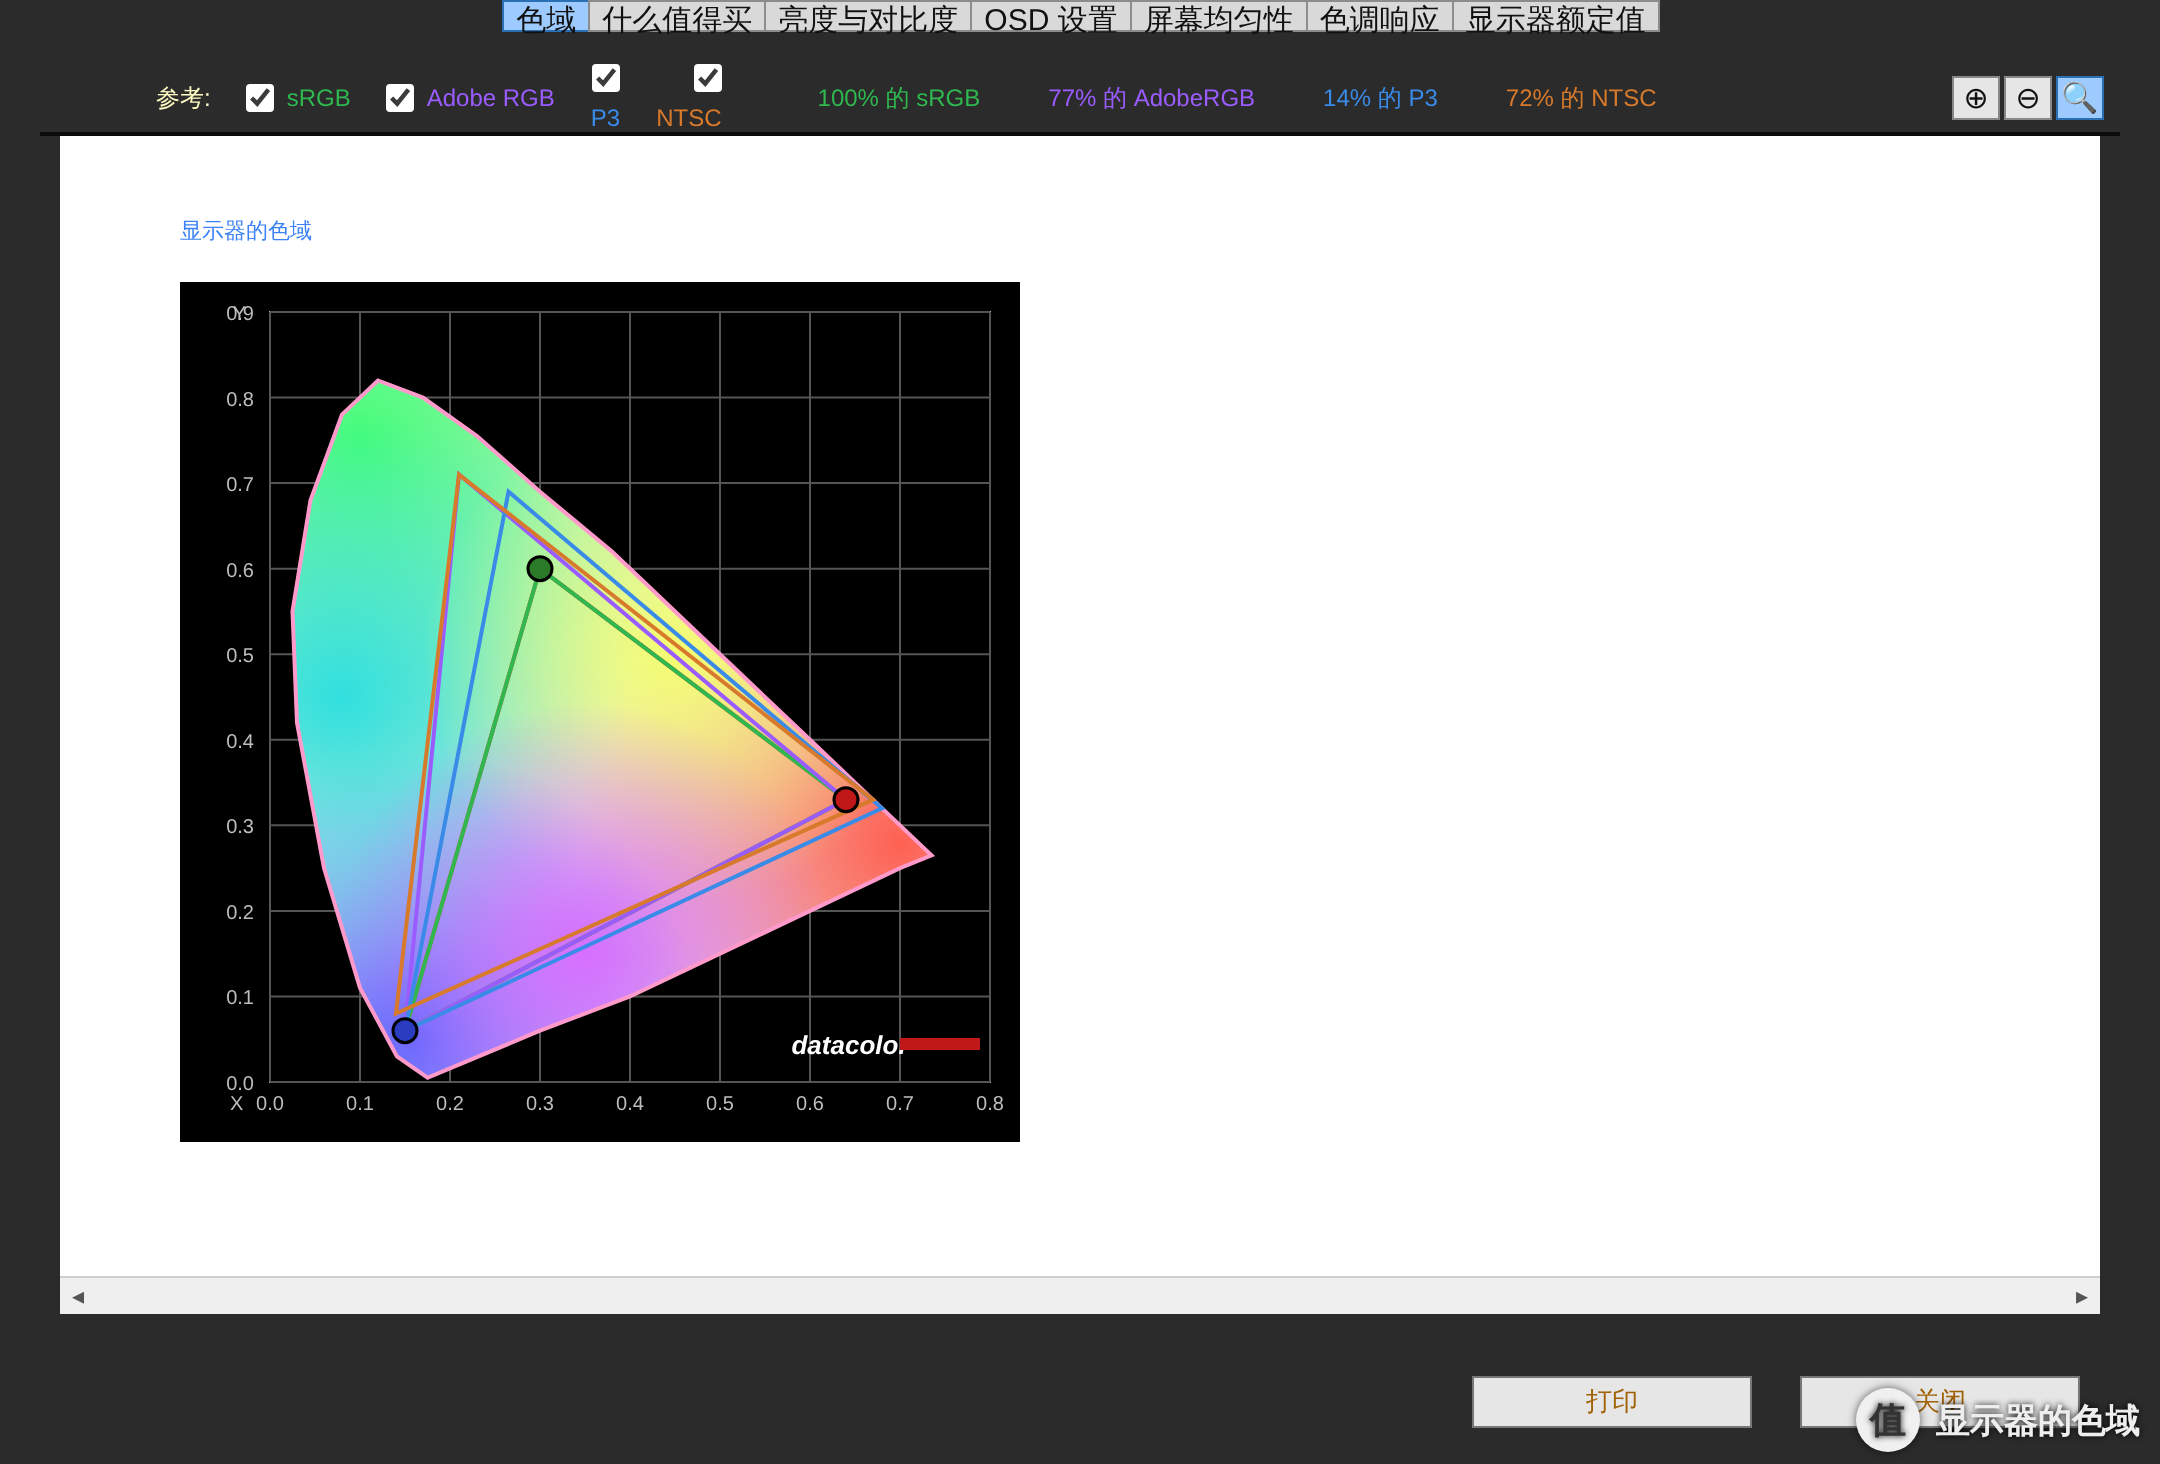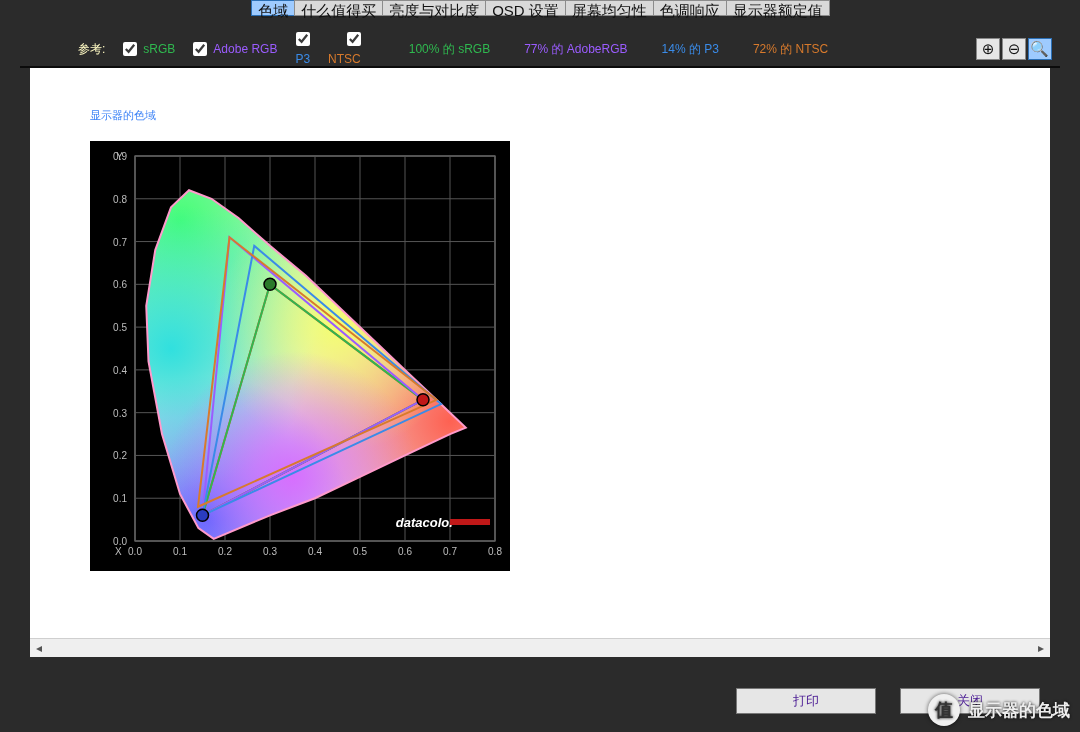--- a/index.html
+++ b/index.html
@@ -142,21 +142,21 @@
     height: 30px;
     display: flex;
     justify-content: flex-end;
     gap: 24px;
     padding-right: 40px;
     align-items: center;
   }
   .btn {
     min-width: 110px; height: 24px;
     background: #e6e6e6;
-    color: #4c1d95;
+    color: #a16207;
     display: inline-flex; align-items: center; justify-content: center;
     font-size: 13px;
     border: 1px solid #777;
     cursor: pointer;
     padding: 0 14px;
   }
 
   
   .watermark {
     position: absolute;

